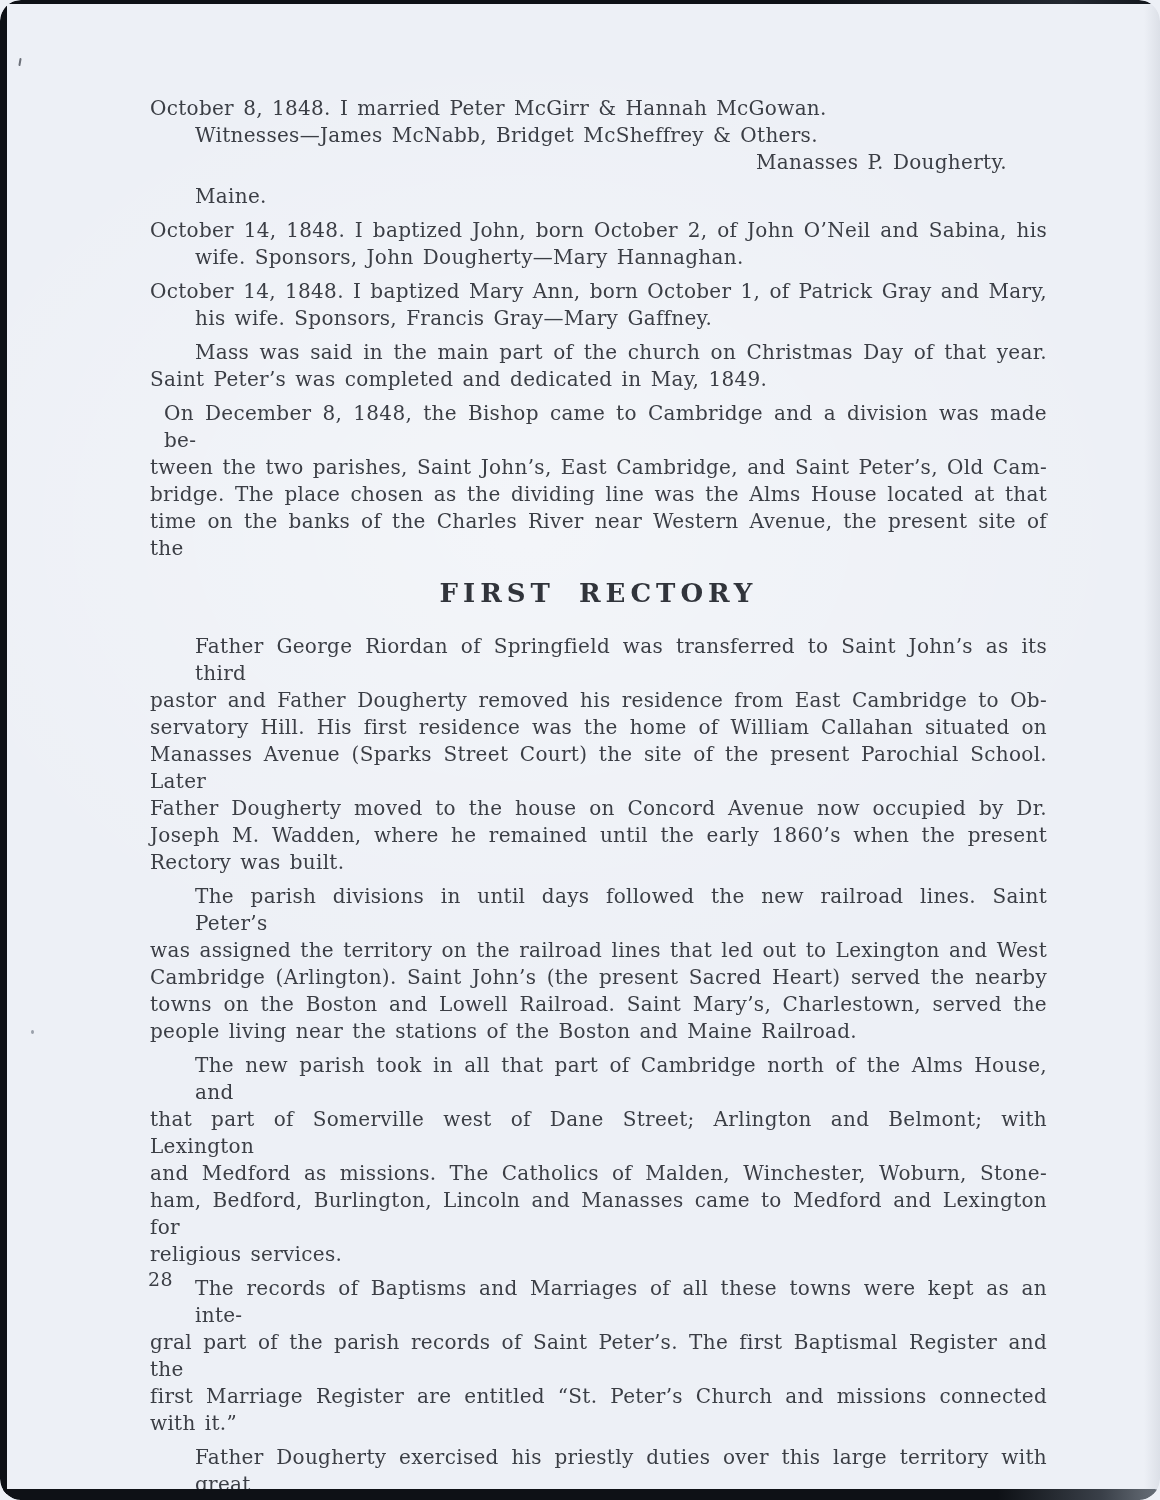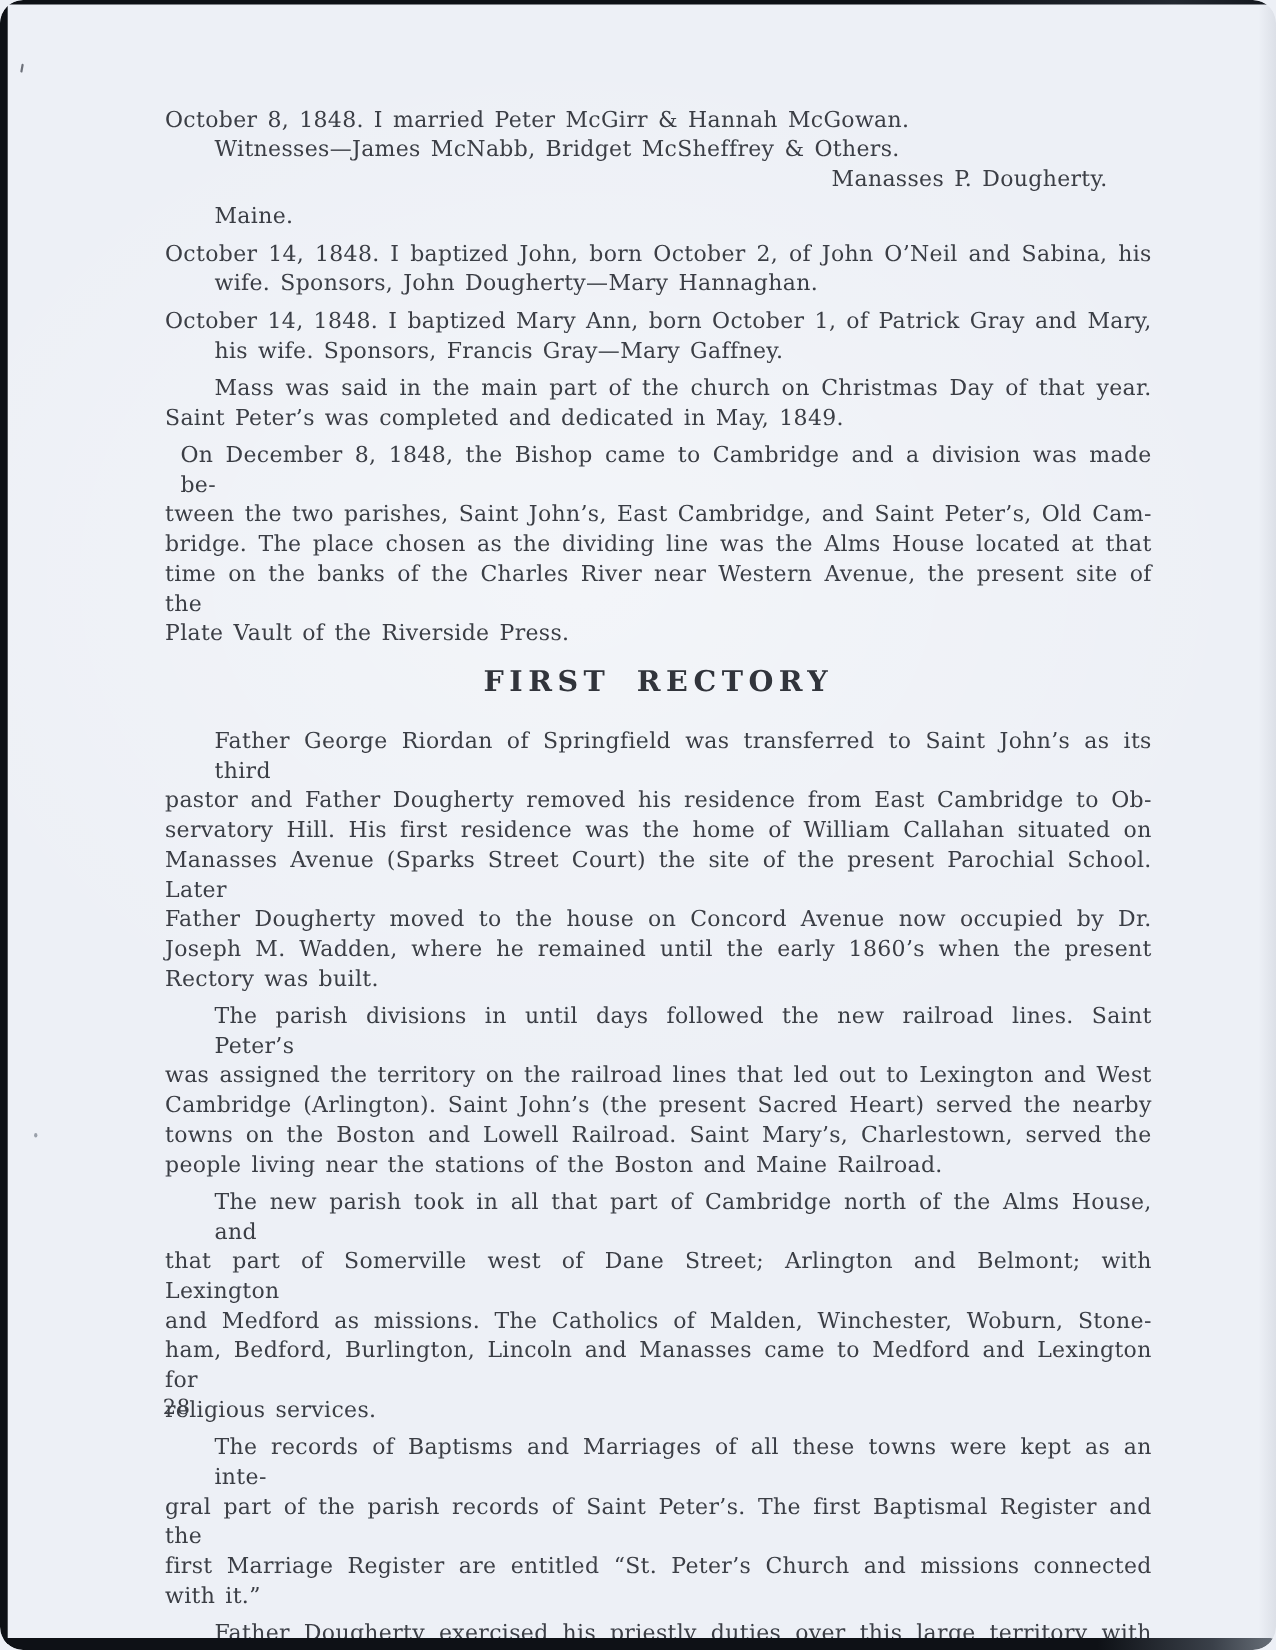--- a/index.html
+++ b/index.html
@@ -110,21 +110,20 @@
       </div>
       <div class="block">
         <div class="line i1 j">Mass was said in the main part of the church on Christmas Day of that year.</div>
         <div class="line">Saint Peter’s was completed and dedicated in May, 1849.</div>
       </div>
       <div class="block">
         <div class="line i2 j">On December 8, 1848, the Bishop came to Cambridge and a division was made be-</div>
         <div class="line j">tween the two parishes, Saint John’s, East Cambridge, and Saint Peter’s, Old Cam-</div>
         <div class="line j">bridge.  The place chosen as the dividing line was the Alms House located at that</div>
         <div class="line j">time on the banks of the Charles River near Western Avenue, the present site of the</div>
-        <div class="line">Plate Vault of the Riverside Press.</div>
       </div>
       <div class="heading">FIRST RECTORY</div>
       <div class="block">
         <div class="line i1 j">Father George Riordan of Springfield was transferred to Saint John’s as its third</div>
         <div class="line j">pastor and Father Dougherty removed his residence from East Cambridge to Ob-</div>
         <div class="line j">servatory Hill.  His first residence was the home of William Callahan situated on</div>
         <div class="line j">Manasses Avenue (Sparks Street Court) the site of the present Parochial School.  Later</div>
         <div class="line j">Father Dougherty moved to the house on Concord Avenue now occupied by Dr.</div>
         <div class="line j">Joseph M. Wadden, where he remained until the early 1860’s when the present</div>
         <div class="line">Rectory was built.</div>

